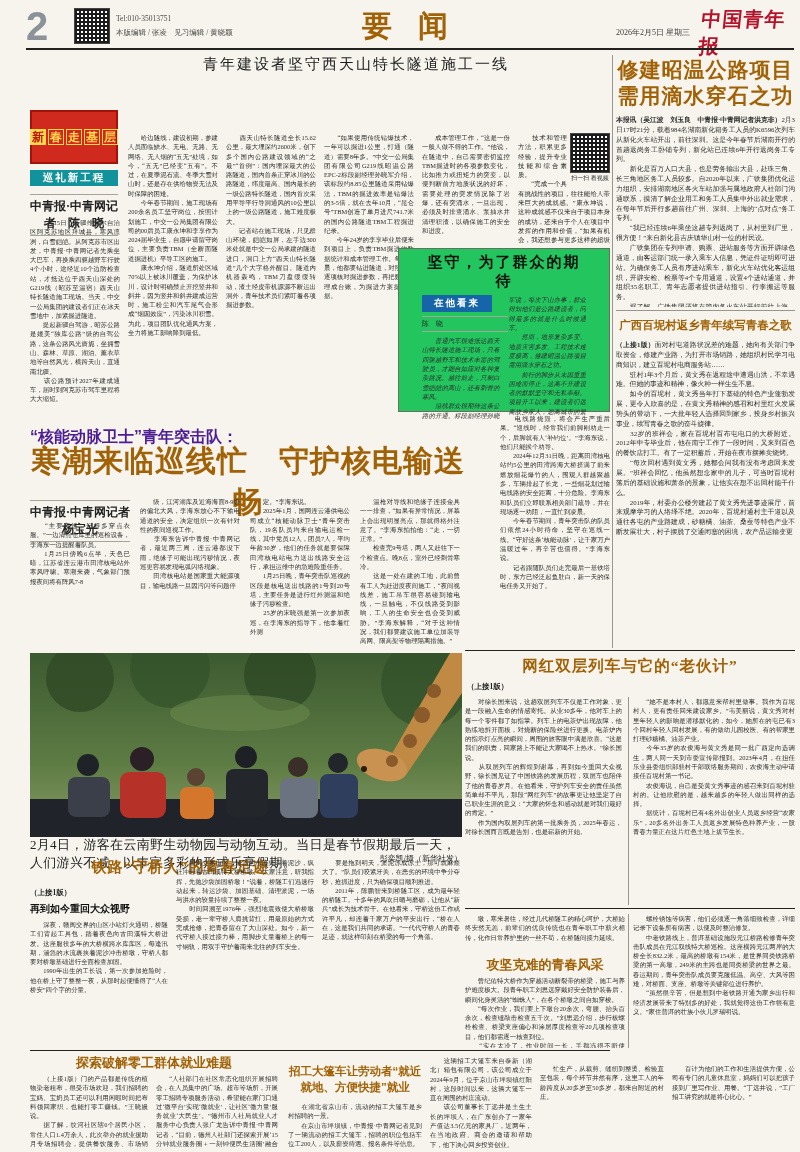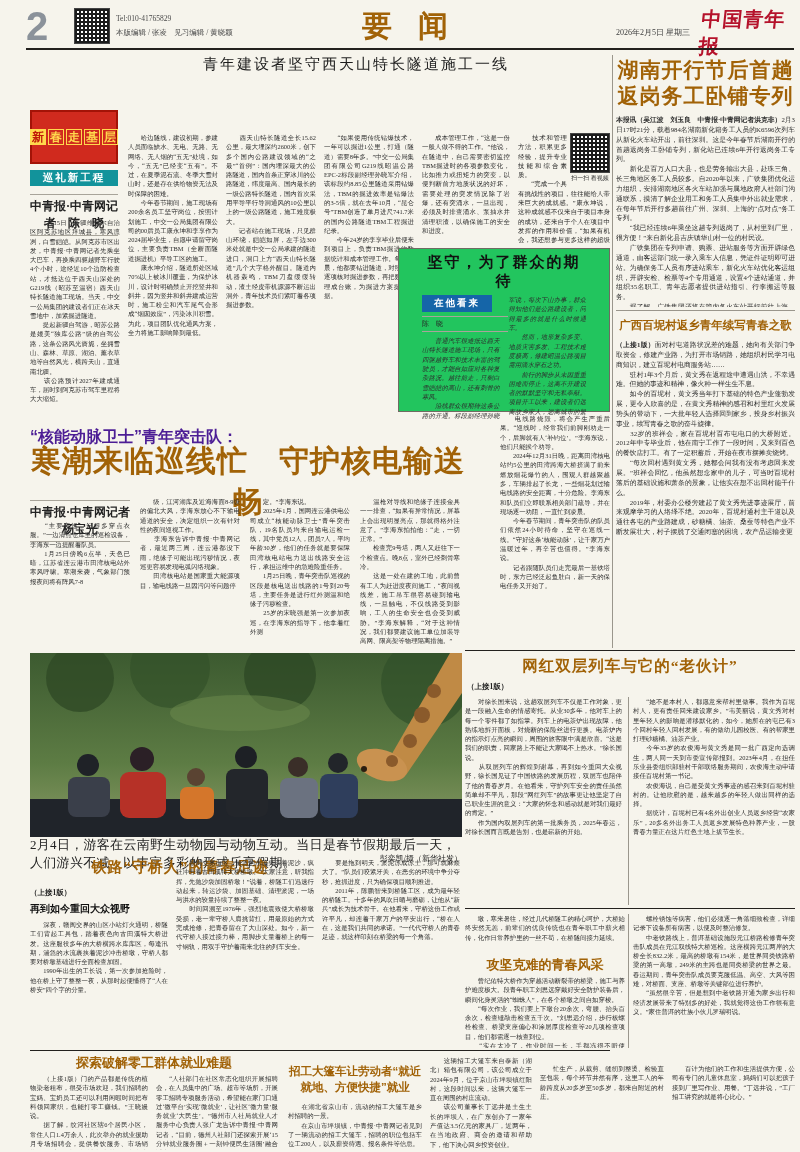--- a/index.html
+++ b/index.html
@@ -120,21 +120,21 @@
   #zg-c3{left:540px;top:1064px;width:124px;height:86px;}
   #zg-c4{left:672px;top:1064px;width:123px;height:86px;}
 </style>
 </head>
 <body>
 
 <div id="page">
 
   <div class="abs" id="pagenum">2</div>
   <div class="abs qr" id="hqr"></div>
-  <div class="abs" id="tel">Tel:010-41765829</div>
+  <div class="abs" id="tel">Tel:010-35013751</div>
   <div class="abs" id="editors">本版编辑 / 张凌　见习编辑 / 黄晓颖</div>
   <div class="abs ht" id="section">要闻</div>
   <div class="abs" id="pdate">2026年2月5日 星期三</div>
   <div class="abs" id="masthead">中国青年报</div>
   <div class="rule-dark" id="headrule"></div>
 
   <div class="abs" id="ts-kicker">青年建设者坚守西天山特长隧道施工一线</div>
   <div class="abs" id="badge">
     <span class="seal">新</span>
       <span>春</span>
@@ -244,21 +244,21 @@
   <div class="col" id="wh-colA">　　对徐长国来说，这趟双层列车不仅是工作对象，更是一段融入生命的情感寄托。从业30多年，他对车上的每一个零件都了如指掌。列车上的电茶炉出现故障，他熟练地拆开面板，对烧断的保险丝进行更换。电茶炉内的指示灯点亮的瞬间，周围的旅客眼中满是欣喜。“这是我们的职责，回家路上不能让大家喝不上热水。”徐长国说。
 　　从双层列车的辉煌到谢幕，再到如今重回大众视野，徐长国见证了中国铁路的发展历程，双层车也陪伴了他的青春岁月。在他看来，守护列车安全的责任虽然简单却不平凡，那段“网红列车”的故事更让他坚定了自己职业生涯的意义：“大家的怀念和感动就是对我们最好的肯定。”
 　　作为国内双层列车的第一批乘务员，2025年春运，对徐长国而言既是告别，也是崭新的开始。</div>
   <div class="col" id="wh-colB">　　“她不是本村人，都愿意来帮村里做事。我作为百坭村人，更有责任回来建设家乡。”韦美丽说，黄文秀对村里年轻人的影响是潜移默化的，如今，她所在的屯已有3个回村年轻人回村发展，有的做幼儿园校医、有的帮家里打理砂糖橘、油茶产业。
 　　今年35岁的农俊海与黄文秀是同一批广西定向选调生，两人同一天到市委宣传部报到。2023年4月，在担任乐业县委组织部驻村干部联络服务期间，农俊海主动申请接任百坭村第一书记。
 　　农俊海说，自己是受黄文秀事迹的感召来到百坭村驻村的。让他欣慰的是，越来越多的年轻人做出同样的选择。
 　　据统计，百坭村已有4名外出创业人员返乡经营“农家乐”，20多名外出务工人员返乡发展特色种养产业，一股青春力量正在这片红色土地上拔节生长。</div>
   <div class="hairline" id="wh-vline"></div>
 
   <div class="hairline" id="rail-vline"></div>
-  <div class="abs ht" id="hn-h">湖南开行节后首趟返岗务工卧铺专列</div>
+  <div class="abs ht" id="hn-h">修建昭温公路项目需用滴水穿石之功</div>
   <div class="col" id="hn-body"><b>本报讯（吴江波　刘玉良　中青报·中青网记者洪克非）</b><span>2月3日17时21分，载着984名湖南新化籍务工人员的K6596次列车从新化火车站开出，前往深圳。这是今年春节后湖南开行的首趟返岗务工卧铺专列，新化站已连续6年开行返岗务工专列。
 　　新化是百万人口大县，也是劳务输出大县，赴珠三角、长三角地区务工人员较多。自2020年以来，广铁集团优化运力组织，安排湖南地区各火车站加强与属地政府人社部门沟通联系，摸清了解企业用工和务工人员集中外出就业需求，在每年节后开行多趟前往广州、深圳、上海的“点对点”务工专列。
 　　“我已经连续6年乘坐这趟专列返岗了，从村里到厂里，很方便！”来自新化县吉庆镇华山村一位的村民说。
 　　广铁集团在专列申请、购票、进站服务等方面开辟绿色通道，由客运部门统一录入乘车人信息，凭证件证明即可进站。为确保务工人员有序进站乘车，新化火车站优化客运组织，开辟安检、检票等4个专用通道，设置4个进站通道，并组织35名职工、青年志愿者提供进站指引、行李搬运等服务。
 　　据了解，广铁集团还将在管内各火车站开行前往上海、广州、深圳等方向的务工专列，保障节后重点产业、重点项目快速返岗复工复产。</span></div>
   <div class="hairline" id="rail-div"></div>
   <div class="abs ht" id="gx-h">广西百坭村返乡青年续写青春之歌</div>
   <div class="col" id="gx-body"><b>（上接1版）</b><span>面对村屯道路状况差的难题，她向有关部门争取资金，修建产业路，为打开市场销路，她组织村民学习电商知识，建立百坭村电商服务站……
 　　驻村1年3个月后，黄文秀在返程途中遭遇山洪，不幸遇难。但她的事迹和精神，像火种一样生生不息。
 　　如今的百坭村，黄文秀当年打下基础的特色产业蓬勃发展，更令人欣喜的是，在黄文秀精神的感召和村里红火发展势头的带动下，一大批年轻人选择回到家乡，投身乡村振兴事业，续写青春之歌的奋斗旋律。

